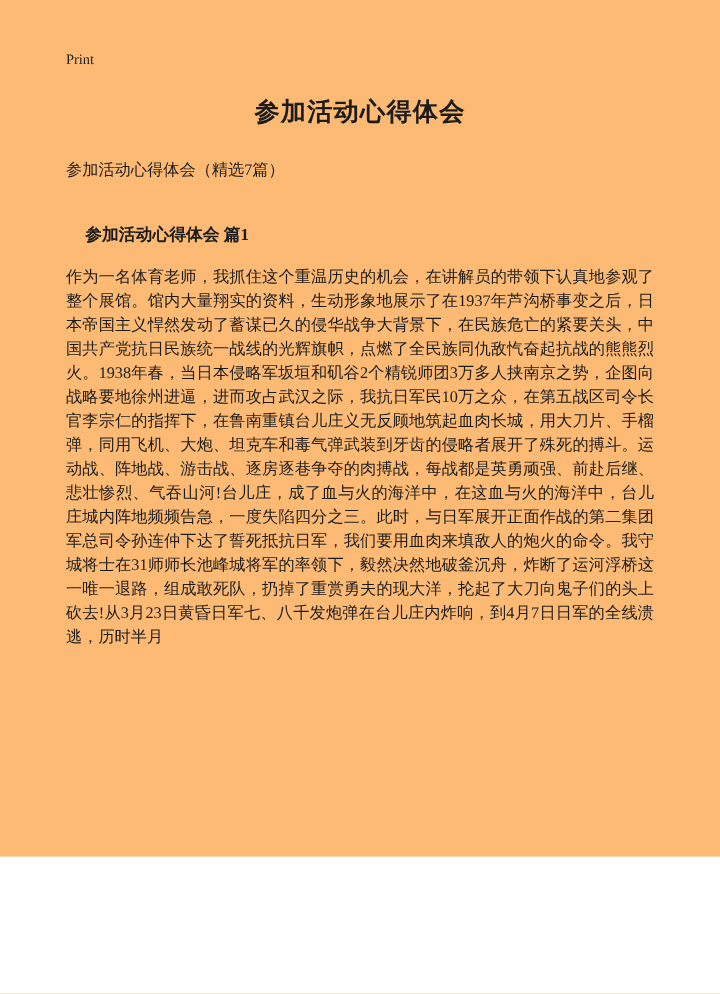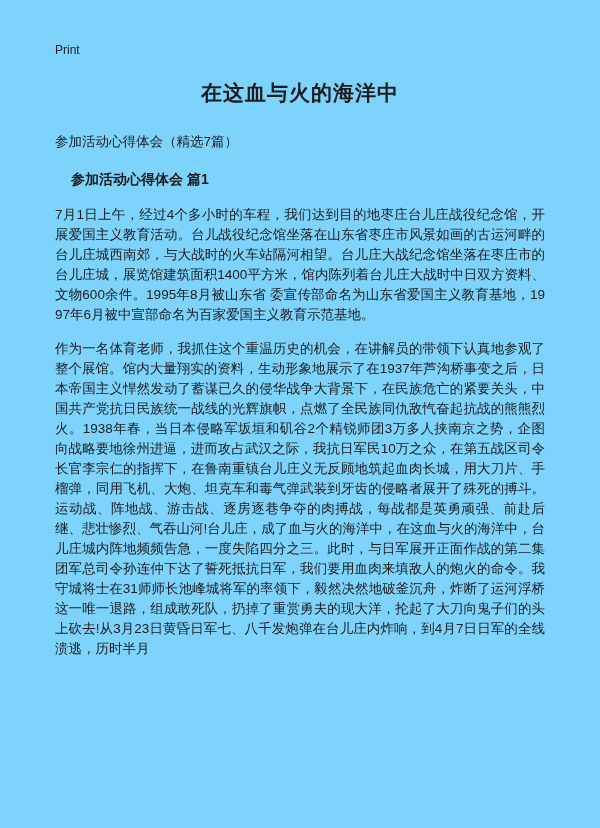--- a/index.html
+++ b/index.html
@@ -3,25 +3,25 @@
 <meta charset="utf-8">
 <style>
   html, body {
     margin: 0;
     padding: 0;
     background: #ffffff;
   }
   .page {
     position: relative;
     width: 600px;
-    height: 828px;
-    background: #7dd3fc;
+    height: 714px;
+    background: #fdba74;
     overflow: hidden;
     box-sizing: border-box;
-    font-family: Liberation Sans, sans-serif;
+    font-family: Liberation Serif, serif;
     color: #1c1c1c;
   }
   .content {
     padding: 40px 55px 0 55px;
   }
   .print-link {
     font-size: 12px;
     color: #222222;
     cursor: pointer;
     display: inline-block;
@@ -30,21 +30,21 @@
   .doc-title {
     text-align: center;
     font-size: 21px;
     font-weight: bold;
     letter-spacing: 1px;
     margin: 8px 0 26px 0;
   }
   .doc-subtitle {
     font-size: 13.5px;
     font-weight: normal;
-    margin: 0 0 20px 0;
+    margin: 0 0 36px 0;
   }
   .section-heading {
     font-size: 14px;
     font-weight: bold;
     margin: 0 0 16px 16px;
   }
   .body-paragraph {
     font-size: 13.5px;
     line-height: 20px;
     text-align: justify;
@@ -54,26 +54,25 @@
   }
 </style>
 </head>
 <body>
 
 <div class="page">
   <div class="content">
 
     <span class="print-link">Print</span>
 
-    <h1 class="doc-title">在这血与火的海洋中</h1>
+    <h1 class="doc-title">参加活动心得体会</h1>
 
     <p class="doc-subtitle">参加活动心得体会（精选7篇）</p>
 
     <h2 class="section-heading">参加活动心得体会 篇1</h2>
 
 
-    <p class="body-paragraph">7月1日上午，经过4个多小时的车程，我们达到目的地枣庄台儿庄战役纪念馆，开展爱国主义教育活动。台儿战役纪念馆坐落在山东省枣庄市风景如画的古运河畔的台儿庄城西南郊，与大战时的火车站隔河相望。台儿庄大战纪念馆坐落在枣庄市的台儿庄城，展览馆建筑面积1400平方米，馆内陈列着台儿庄大战时中日双方资料、文物600余件。1995年8月被山东省 委宣传部命名为山东省爱国主义教育基地，1997年6月被中宣部命名为百家爱国主义教育示范基地。</p>
 
 
     <p class="body-paragraph">作为一名体育老师，我抓住这个重温历史的机会，在讲解员的带领下认真地参观了整个展馆。馆内大量翔实的资料，生动形象地展示了在1937年芦沟桥事变之后，日本帝国主义悍然发动了蓄谋已久的侵华战争大背景下，在民族危亡的紧要关头，中国共产党抗日民族统一战线的光辉旗帜，点燃了全民族同仇敌忾奋起抗战的熊熊烈火。1938年春，当日本侵略军坂垣和矶谷2个精锐师团3万多人挟南京之势，企图向战略要地徐州进逼，进而攻占武汉之际，我抗日军民10万之众，在第五战区司令长官李宗仁的指挥下，在鲁南重镇台儿庄义无反顾地筑起血肉长城，用大刀片、手榴弹，同用飞机、大炮、坦克车和毒气弹武装到牙齿的侵略者展开了殊死的搏斗。运动战、阵地战、游击战、逐房逐巷争夺的肉搏战，每战都是英勇顽强、前赴后继、悲壮惨烈、气吞山河!台儿庄，成了血与火的海洋中，在这血与火的海洋中，台儿庄城内阵地频频告急，一度失陷四分之三。此时，与日军展开正面作战的第二集团军总司令孙连仲下达了誓死抵抗日军，我们要用血肉来填敌人的炮火的命令。我守城将士在31师师长池峰城将军的率领下，毅然决然地破釜沉舟，炸断了运河浮桥这一唯一退路，组成敢死队，扔掉了重赏勇夫的现大洋，抡起了大刀向鬼子们的头上砍去!从3月23日黄昏日军七、八千发炮弹在台儿庄内炸响，到4月7日日军的全线溃逃，历时半月</p>
 
   </div>
 </div>
 
 </body></html>

